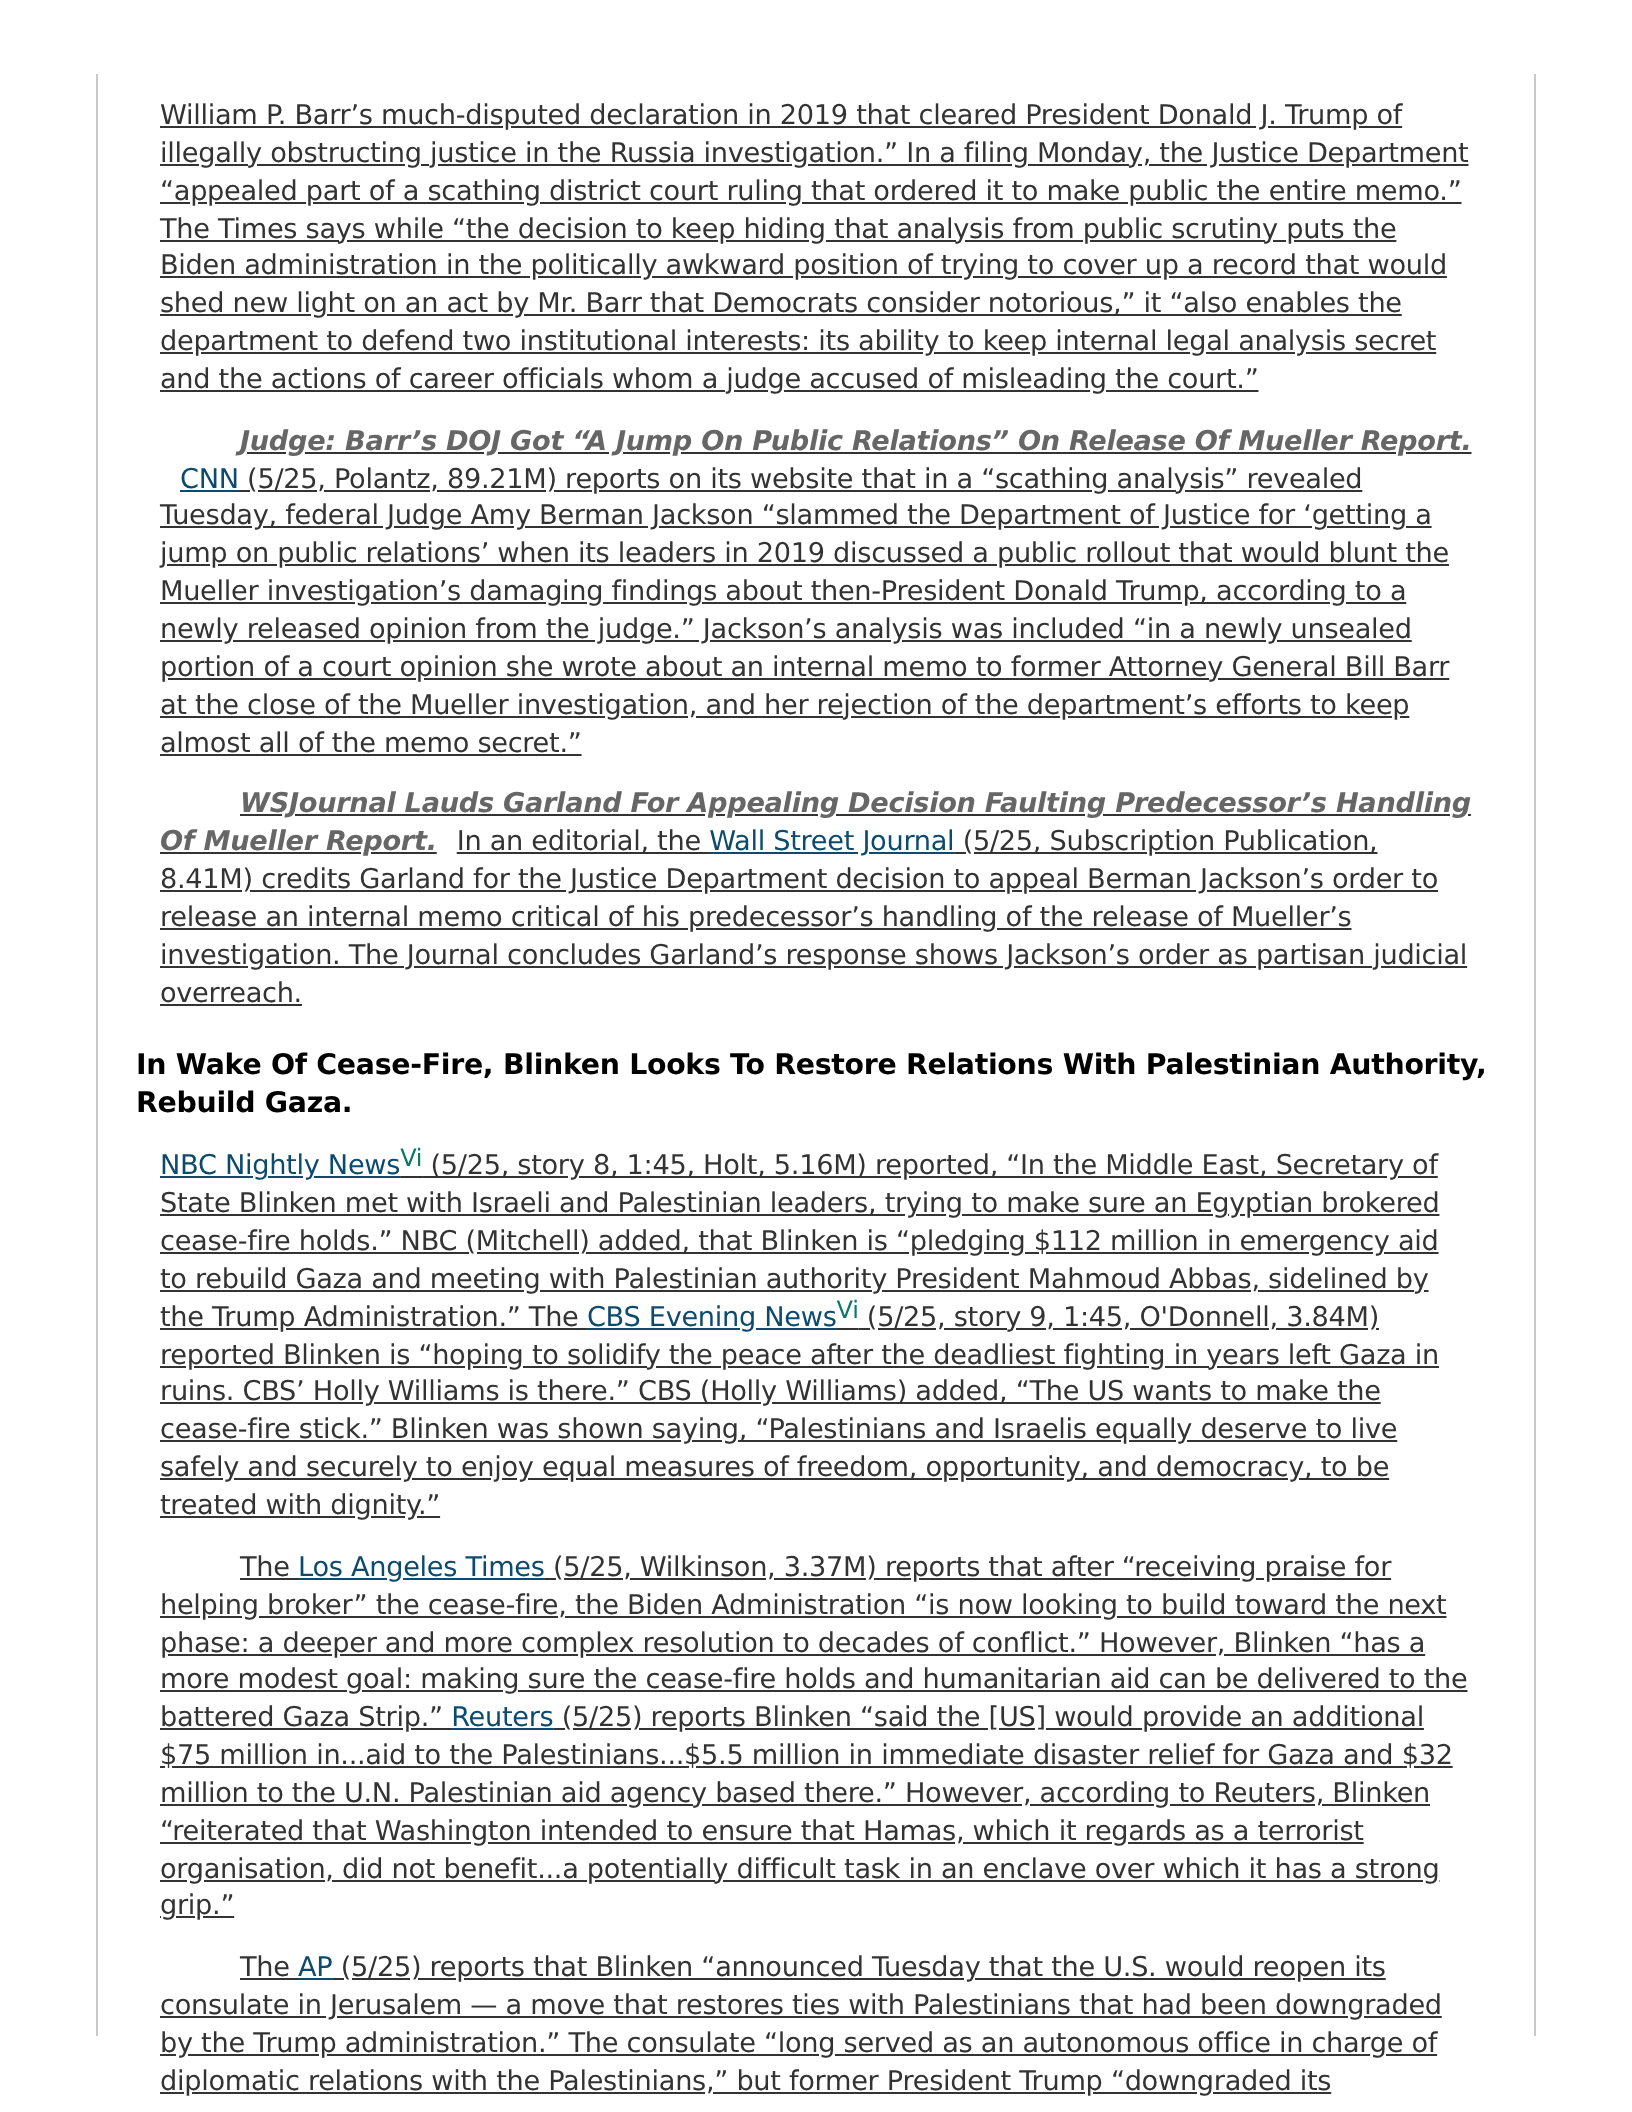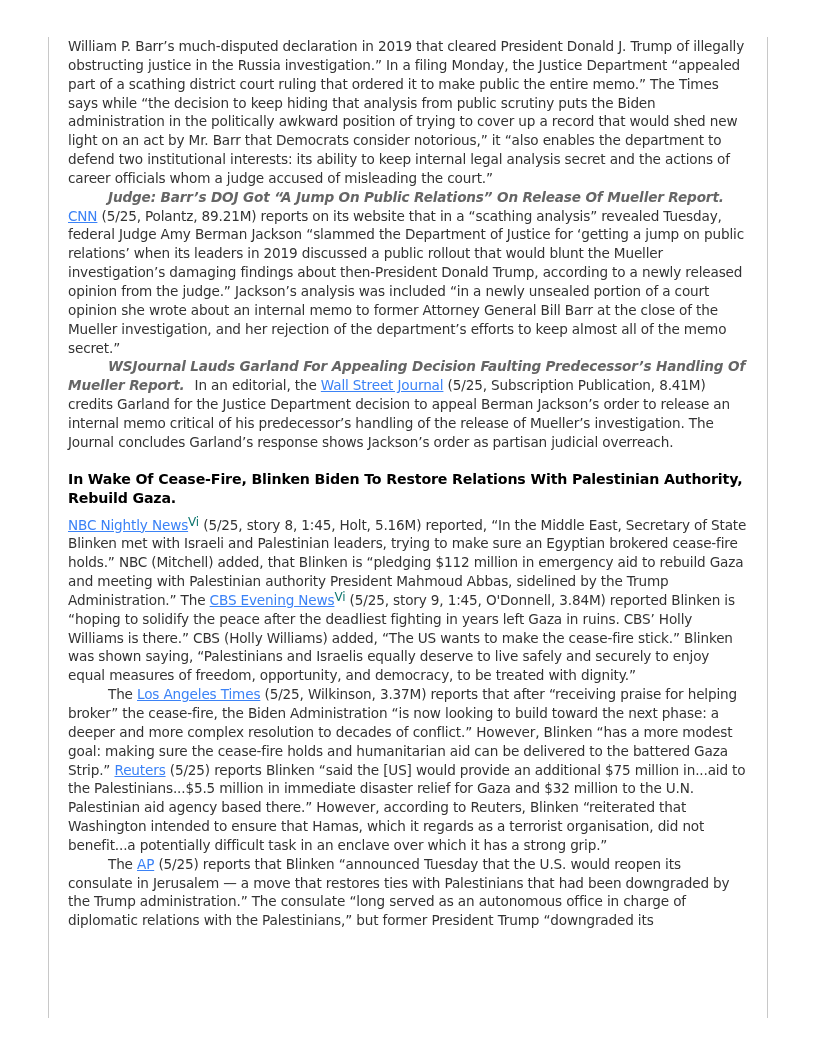--- a/index.html
+++ b/index.html
@@ -8,42 +8,42 @@
     position: absolute; left: 48px; top: 37px; width: 720px; height: 981px;
     border-left: 1px solid #c8c8c8; border-right: 1px solid #c8c8c8;
     box-sizing: border-box;
   }
   .content {
     position: absolute; left: 68px; top: 37px; width: 680px;
     font-family: "DejaVu Sans", sans-serif;
     font-size: 13.6px; line-height: 18.85px; color: #333333;
     letter-spacing: -0.15px;
   }
-  p { margin: 0; }
+  p { margin: 12px; text-decoration: underline; }
   .indent { text-indent: 40px; }
   .subhead { font-weight: bold; font-style: italic; color: #666666; text-align: center; }
   .headline { font-weight: bold; color: #000000; font-size: 14.2px; line-height: 19px; margin-top: 18px; margin-bottom: 8px; }
-  a { color: #3b82f6; text-decoration: underline; }
+  a { color: #0c4a6e; text-decoration: underline; }
   .vi { font-size: 12px; vertical-align: 4px; color: #0f766e; line-height: 0; }
   .gap { display: inline-block; width: 10px; }
 </style>
 </head>
 <body>
 
 <div class="page"></div>
 
 <div class="content">
 
   <p>William P. Barr’s much-disputed declaration in 2019 that cleared President Donald J. Trump of illegally obstructing justice in the Russia investigation.” In a filing Monday, the Justice Department “appealed part of a scathing district court ruling that ordered it to make public the entire memo.” The Times says while “the decision to keep hiding that analysis from public scrutiny puts the Biden administration in the politically awkward position of trying to cover up a record that would shed new light on an act by Mr. Barr that Democrats consider notorious,” it “also enables the department to defend two institutional interests: its ability to keep internal legal analysis secret and the actions of career officials whom a judge accused of misleading the court.”</p>
 
   <p class="indent"><span class="subhead">Judge: Barr’s DOJ Got “A Jump On Public Relations” On Release Of Mueller Report.</span><span class="gap"></span><a href="#">CNN</a><span> (5/25, Polantz, 89.21M) reports on its website that in a “scathing analysis” revealed Tuesday, federal Judge Amy Berman Jackson “slammed the Department of Justice for ‘getting a jump on public relations’ when its leaders in 2019 discussed a public rollout that would blunt the Mueller investigation’s damaging findings about then-President Donald Trump, according to a newly released opinion from the judge.” Jackson’s analysis was included “in a newly unsealed portion of a court opinion she wrote about an internal memo to former Attorney General Bill Barr at the close of the Mueller investigation, and her rejection of the department’s efforts to keep almost all of the memo secret.”</span></p>
 
   <p class="indent"><span class="subhead">WSJournal Lauds Garland For Appealing Decision Faulting Predecessor’s Handling Of Mueller Report.</span><span class="gap"></span><span>In an editorial, the </span><a href="#">Wall Street Journal</a><span> (5/25, Subscription Publication, 8.41M) credits Garland for the Justice Department decision to appeal Berman Jackson’s order to release an internal memo critical of his predecessor’s handling of the release of Mueller’s investigation. The Journal concludes Garland’s response shows Jackson’s order as partisan judicial overreach.</span></p>
 
-  <h2 class="headline">In Wake Of Cease-Fire, Blinken Biden To Restore Relations With Palestinian Authority, Rebuild Gaza.</h2>
+  <h2 class="headline">In Wake Of Cease-Fire, Blinken Looks To Restore Relations With Palestinian Authority, Rebuild Gaza.</h2>
 
   <p><a href="#">NBC Nightly News</a><span class="vi">Vi</span><span> (5/25, story 8, 1:45, Holt, 5.16M) reported, “In the Middle East, Secretary of State Blinken met with Israeli and Palestinian leaders, trying to make sure an Egyptian brokered cease-fire holds.” NBC (Mitchell) added, that Blinken is “pledging $112 million in emergency aid to rebuild Gaza and meeting with Palestinian authority President Mahmoud Abbas, sidelined by the Trump Administration.” The </span><a href="#">CBS Evening News</a><span class="vi">Vi</span><span> (5/25, story 9, 1:45, O'Donnell, 3.84M) reported Blinken is “hoping to solidify the peace after the deadliest fighting in years left Gaza in ruins. CBS’ Holly Williams is there.” CBS (Holly Williams) added, “The US wants to make the cease-fire stick.” Blinken was shown saying, “Palestinians and Israelis equally deserve to live safely and securely to enjoy equal measures of freedom, opportunity, and democracy, to be treated with dignity.”</span></p>
 
   <p class="indent"><span>The </span><a href="#">Los Angeles Times</a><span> (5/25, Wilkinson, 3.37M) reports that after “receiving praise for helping broker” the cease-fire, the Biden Administration “is now looking to build toward the next phase: a deeper and more complex resolution to decades of conflict.” However, Blinken “has a more modest goal: making sure the cease-fire holds and humanitarian aid can be delivered to the battered Gaza Strip.” </span><a href="#">Reuters</a><span> (5/25) reports Blinken “said the [US] would provide an additional $75 million in...aid to the Palestinians...$5.5 million in immediate disaster relief for Gaza and $32 million to the U.N. Palestinian aid agency based there.” However, according to Reuters, Blinken “reiterated that Washington intended to ensure that Hamas, which it regards as a terrorist organisation, did not benefit...a potentially difficult task in an enclave over which it has a strong grip.”</span></p>
 
   <p class="indent"><span>The </span><a href="#">AP</a><span> (5/25) reports that Blinken “announced Tuesday that the U.S. would reopen its consulate in Jerusalem — a move that restores ties with Palestinians that had been downgraded by the Trump administration.” The consulate “long served as an autonomous office in charge of diplomatic relations with the Palestinians,” but former President Trump “downgraded its</span></p>
 
 </div>
 
 </body></html>

